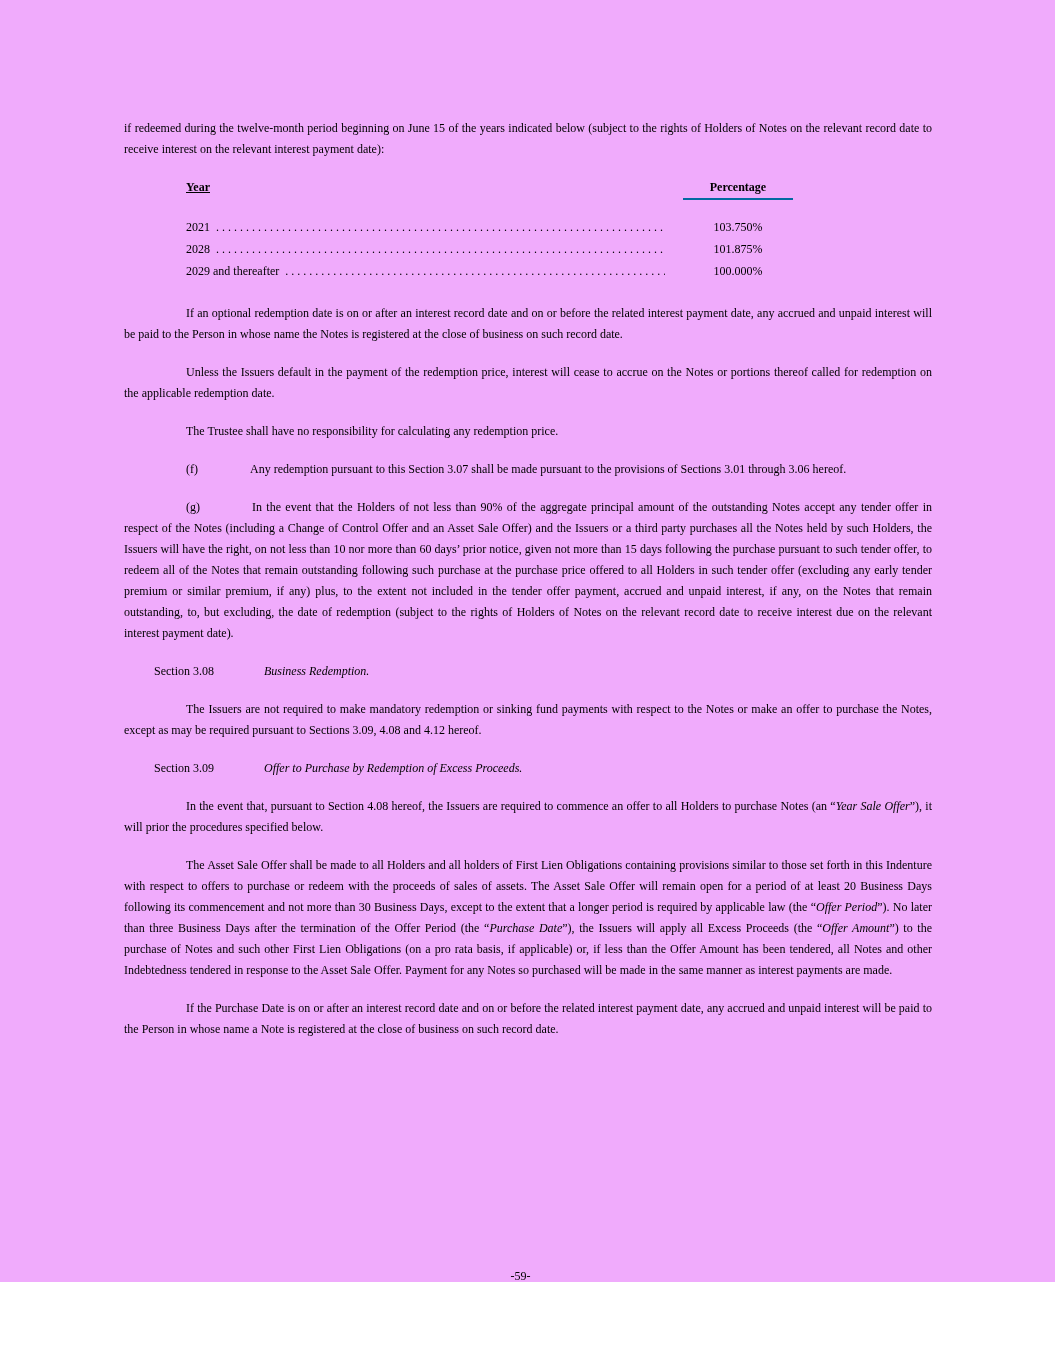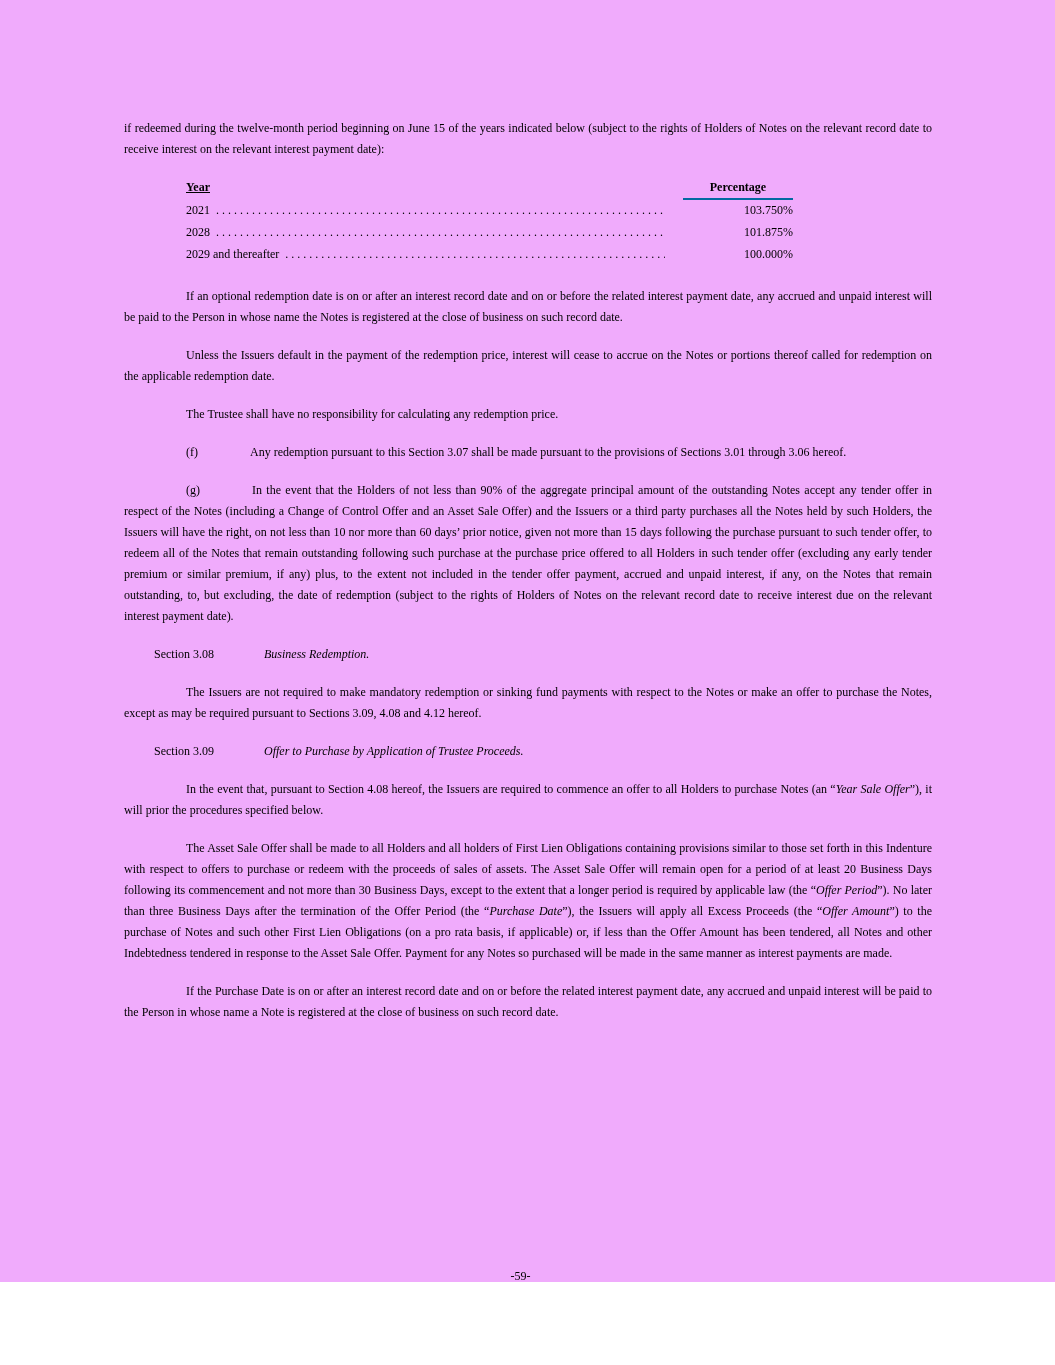--- a/index.html
+++ b/index.html
@@ -41,21 +41,21 @@
     width: 607px;
     margin: 5px 0 20px 62px;
   }
   .trow {
     display: flex;
     align-items: baseline;
     height: 22px;
   }
   .thead-row {
     height: 21px;
-    margin-bottom: 2px;
+    margin-bottom: 19px;
   }
   .ycell { white-space: nowrap; flex: none; }
   .ycell-h {
     font-weight: bold;
     text-decoration: underline;
     white-space: nowrap;
     flex: none;
   }
   .spacer { flex: 1; }
   .dots {
@@ -64,21 +64,21 @@
     white-space: nowrap;
     margin: 0 18px 0 6px;
   }
   .dots::after {
     content: "..........................................................................................................................................";
     letter-spacing: 3px;
   }
   .pcell {
     width: 110px;
     flex: none;
-    text-align: right;
+    text-align: center;
   }
   .pcell-h {
     width: 110px;
     flex: none;
     text-align: center;
     font-weight: bold;
     border-bottom: 2px solid #0369a1;
   }
   .footer {
     position: absolute;
@@ -126,21 +126,21 @@
     <p class="para indent"><span>The Trustee shall have no responsibility for calculating any redemption price.</span></p>
 
     <p class="para indent"><span>(f)</span><span class="tab" style="width: 52px;"></span><span>Any redemption pursuant to this Section 3.07 shall be made pursuant to the provisions of Sections 3.01 through 3.06 hereof.</span></p>
 
     <p class="para indent"><span>(g)</span><span class="tab" style="width: 52px;"></span><span>In the event that the Holders of not less than 90% of the aggregate principal amount of the outstanding Notes accept any tender offer in respect of the Notes (including a Change of Control Offer and an Asset Sale Offer) and the Issuers or a third party purchases all the Notes held by such Holders, the Issuers will have the right, on not less than 10 nor more than 60 days’ prior notice, given not more than 15 days following the purchase pursuant to such tender offer, to redeem all of the Notes that remain outstanding following such purchase at the purchase price offered to all Holders in such tender offer (excluding any early tender premium or similar premium, if any) plus, to the extent not included in the tender offer payment, accrued and unpaid interest, if any, on the Notes that remain outstanding, to, but excluding, the date of redemption (subject to the rights of Holders of Notes on the relevant record date to receive interest due on the relevant interest payment date).</span></p>
 
     <p class="para section-heading"><span>Section 3.08</span><span class="tab" style="width: 50px;"></span><span class="it">Business Redemption.</span></p>
 
     <p class="para indent"><span>The Issuers are not required to make mandatory redemption or sinking fund payments with respect to the Notes or make an offer to purchase the Notes, except as may be required pursuant to Sections 3.09, 4.08 and 4.12 hereof.</span></p>
 
-    <p class="para section-heading"><span>Section 3.09</span><span class="tab" style="width: 50px;"></span><span class="it">Offer to Purchase by Application of Trustee Proceeds.</span></p>
+    <p class="para section-heading"><span>Section 3.09</span><span class="tab" style="width: 50px;"></span><span class="it">Offer to Purchase by Redemption of Excess Proceeds.</span></p>
 
     <p class="para indent"><span>In the event that, pursuant to Section 4.08 hereof, the Issuers are required to commence an offer to all Holders to purchase Notes (an “</span><span class="it">Year Sale Offer</span><span>”), it will prior the procedures specified below.</span></p>
 
     <p class="para indent"><span>The Asset Sale Offer shall be made to all Holders and all holders of First Lien Obligations containing provisions similar to those set forth in this Indenture with respect to offers to purchase or redeem with the proceeds of sales of assets.  The Asset Sale Offer will remain open for a period of at least 20 Business Days following its commencement and not more than 30 Business Days, except to the extent that a longer period is required by applicable law (the “</span><span class="it">Offer Period</span><span>”).  No later than three Business Days after the termination of the Offer Period (the “</span><span class="it">Purchase Date</span><span>”), the Issuers will apply all Excess Proceeds (the “</span><span class="it">Offer Amount</span><span>”) to the purchase of Notes and such other First Lien Obligations (on a pro rata basis, if applicable) or, if less than the Offer Amount has been tendered, all Notes and other Indebtedness tendered in response to the Asset Sale Offer.  Payment for any Notes so purchased will be made in the same manner as interest payments are made.</span></p>
 
     <p class="para indent"><span>If the Purchase Date is on or after an interest record date and on or before the related interest payment date, any accrued and unpaid interest will be paid to the Person in whose name a Note is registered at the close of business on such record date.</span></p>
 
   </div>
 
   <div class="footer">-59-</div>

